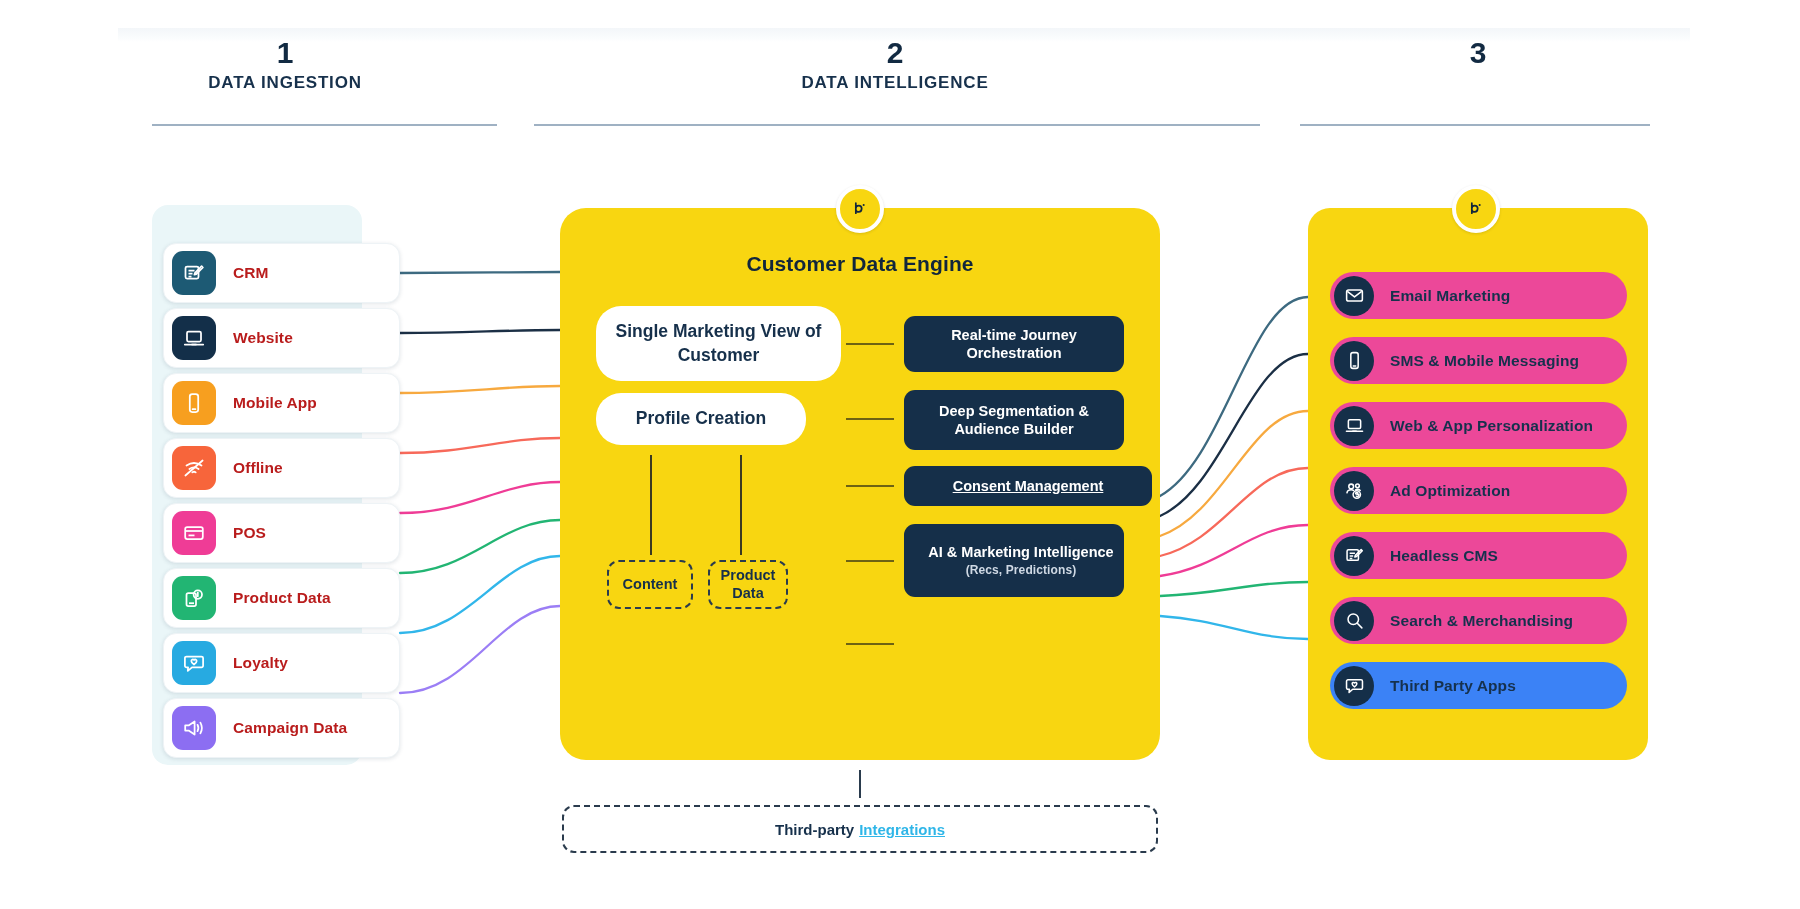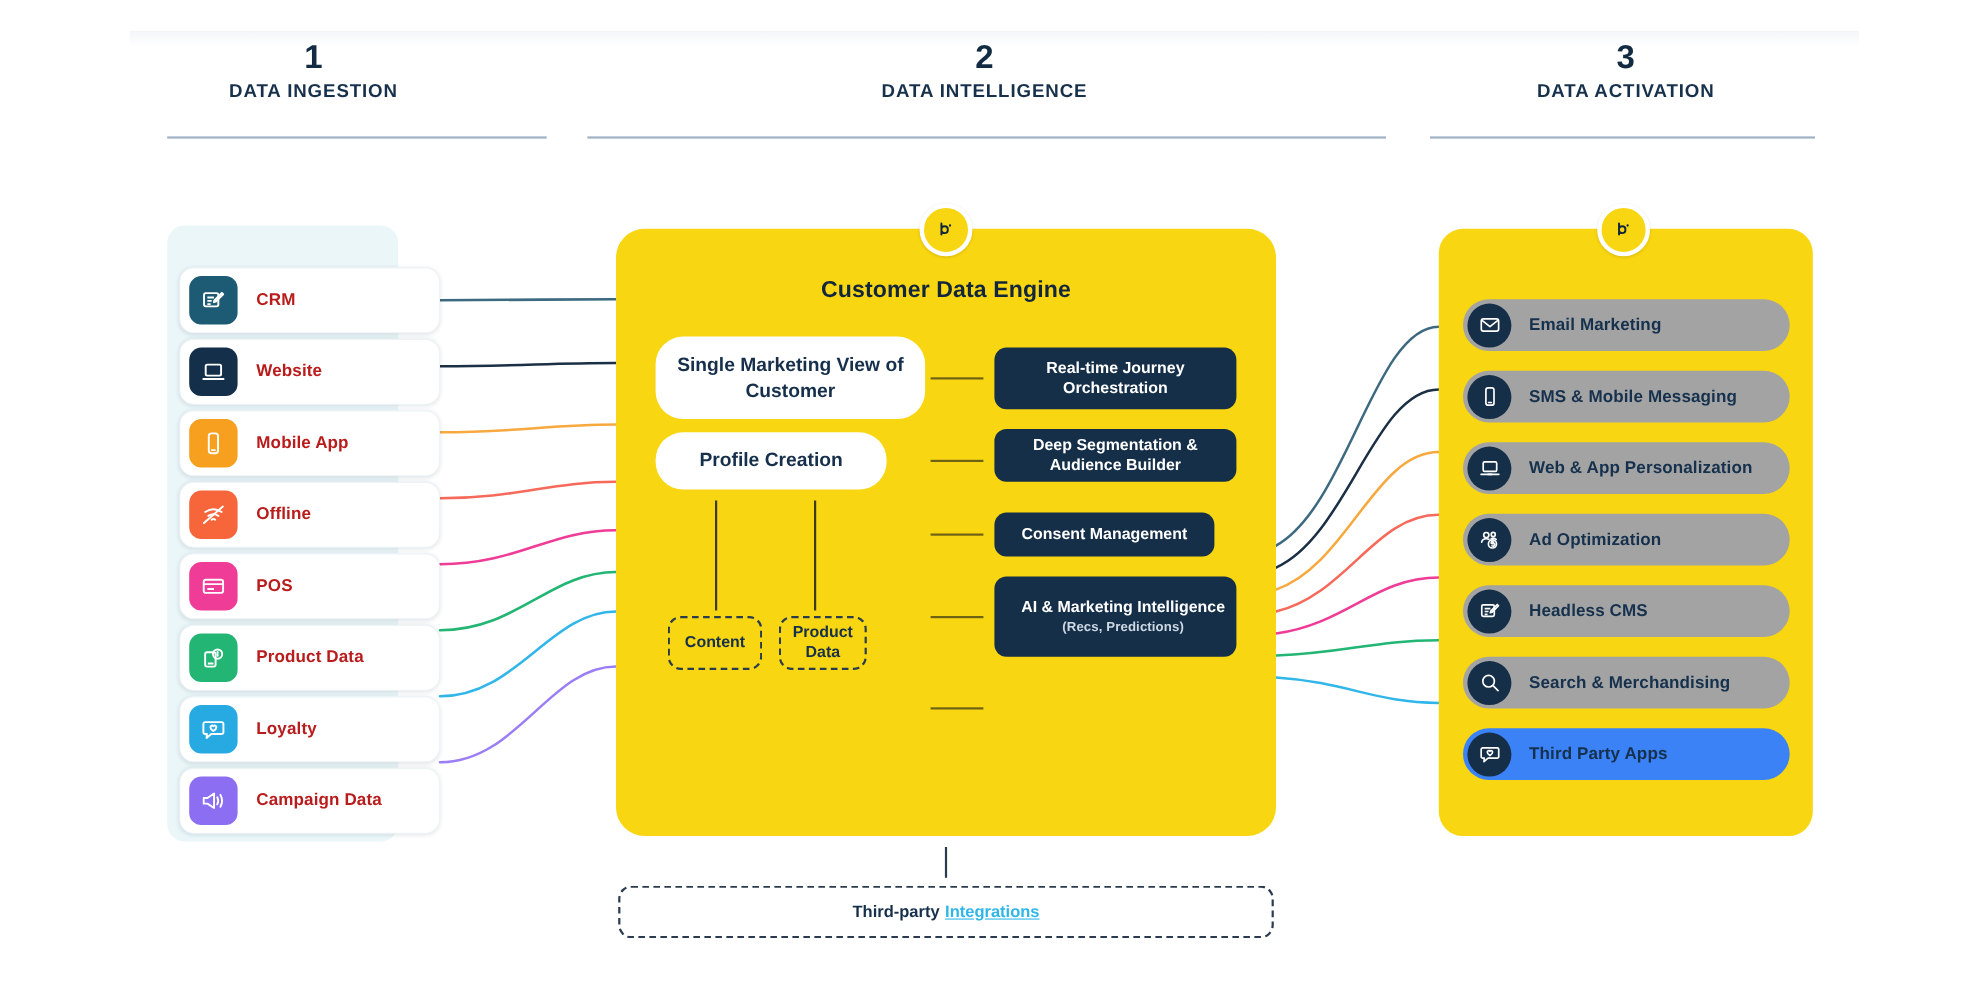--- a/index.html
+++ b/index.html
@@ -104,21 +104,21 @@
   }
 
   
   .activate-bg {
     position: absolute; left: 1308px; top: 208px; width: 340px; height: 552px;
     background: #f8d611; border-radius: 22px;
   }
   .activate-list { position: absolute; left: 1330px; top: 272px; width: 297px; }
   .activate-item {
     position: relative; height: 47px; margin-bottom: 18px;
-    background: #a3a3a3; border-radius: 24px;
+    background: #ec4899; border-radius: 24px;
     display: flex; align-items: center; padding-left: 4px;
   }
   .activate-item.highlight { background: #3b82f6; }
   .activate-ico {
     width: 40px; height: 40px; border-radius: 50%; background: #152f49;
     display: flex; align-items: center; justify-content: center; flex: 0 0 auto;
   }
   .activate-ico svg { width: 21px; height: 21px; }
   .activate-label {
     margin-left: 16px; font-size: 15.5px; font-weight: 600; color: #16314d;
@@ -160,21 +160,20 @@
   <div class="col-rule" style="left:152px; top:124px; width:345px;"></div>
 
   <div class="col-head" style="left:780px; top:36px; width:230px;">
     <div class="col-num">2</div>
     <div class="col-title">DATA INTELLIGENCE</div>
   </div>
   <div class="col-rule" style="left:534px; top:124px; width:726px;"></div>
 
   <div class="col-head" style="left:1348px; top:36px; width:260px;">
     <div class="col-num">3</div>
-    <div class="col-title">DATA ACTIVATION</div>
   </div>
   <div class="col-rule" style="left:1300px; top:124px; width:350px;"></div>
 
   <svg class="flow" viewBox="0 0 1800 909">
     <g id="left-curves" fill="none" stroke-width="2.3" stroke-linecap="round">
         <path d="M400 273 C 470 273, 500 272, 560 272" stroke="#3d6a80"></path>
         <path d="M400 333 C 470 333, 500 330, 560 330" stroke="#1b2f45"></path>
         <path d="M400 393 C 470 393, 500 386, 560 386" stroke="#f7a93f"></path>
         <path d="M400 453 C 470 453, 500 438, 560 438" stroke="#f7695a"></path>
         <path d="M400 513 C 470 513, 500 482, 560 482" stroke="#ef3c96"></path>
@@ -291,24 +290,24 @@
 
     <div class="hconn" style="left:286px; top:135px; width:48px;"></div>
     <div class="hconn" style="left:286px; top:210px; width:48px;"></div>
     <div class="hconn" style="left:286px; top:277px; width:48px;"></div>
     <div class="hconn" style="left:286px; top:352px; width:48px;"></div>
     <div class="hconn" style="left:286px; top:435px; width:48px;"></div>
 
     <div class="dark-card" style="left:344px; top:108px; width:220px; height:56px;">
       <span>Real-time Journey Orchestration</span>
     </div>
-    <div class="dark-card" style="left:344px; top:182px; width:220px; height:48px;">
+    <div class="dark-card" style="left:344px; top:182px; width:220px; height:60px;">
       <span>Deep Segmentation &amp; Audience Builder</span>
     </div>
-    <div class="dark-card" style="left:344px; top:258px; width:200px; height:40px;">
+    <div class="dark-card" style="left:344px; top:258px; width:248px; height:40px;text-decoration:underline;">
       <span>Consent Management</span>
     </div>
     <div class="dark-card" style="left:344px; top:316px; width:220px; height:73px;padding-left:24px;">
       <span>AI &amp; Marketing Intelligence</span>
       <span class="dark-sub">(Recs, Predictions)</span>
     </div>
   </div>
 
   <div class="badge" style="left:836px; top:185px;">
     <svg viewBox="0 0 24 24">

